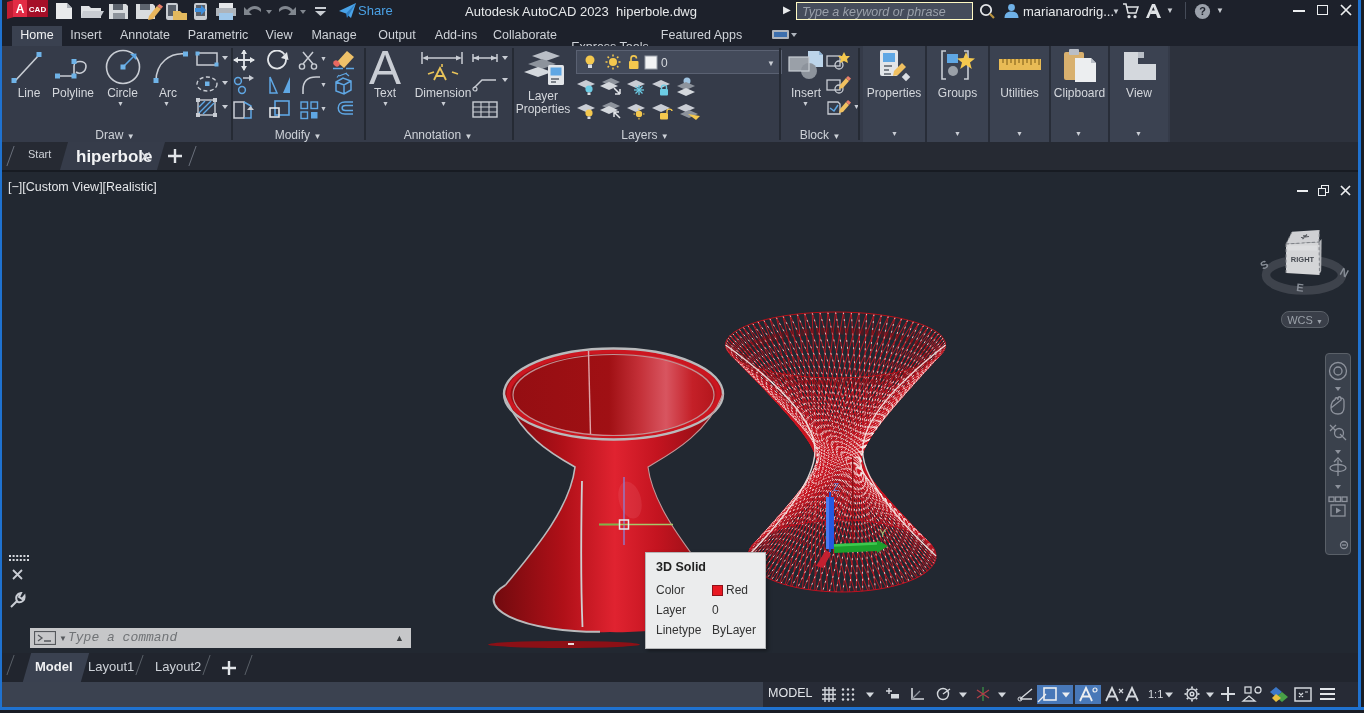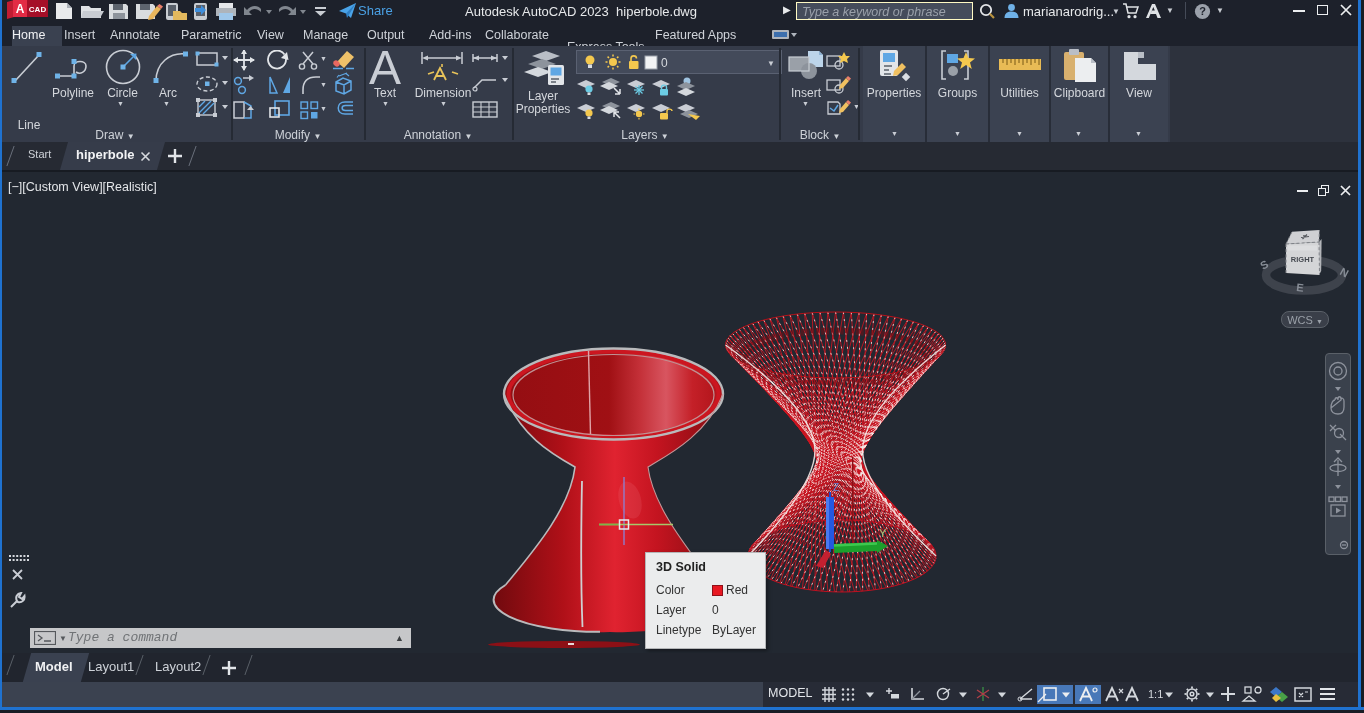--- a/index.html
+++ b/index.html
@@ -4,21 +4,21 @@
 <style>
 * { margin:0; padding:0; box-sizing:border-box; }
 html,body { width:1364px; height:713px; overflow:hidden; background:#222831;
   font-family:"Liberation Sans", sans-serif; }
 #app { position:relative; width:1364px; height:713px; background:#222831; }
 .abs { position:absolute; }
 
 
 #titlebar { position:absolute; left:0; top:0; width:1364px; height:23px; background:#1d212b; }
 #tabrow { position:absolute; left:0; top:23px; width:1364px; height:23px; background:#1d212b; }
-.rtab { position:absolute; top:3px; height:20px; line-height:19px; color:#cfd3d9; font-size:12.5px; text-align:left; }
+.rtab { position:absolute; top:3px; height:20px; line-height:19px; color:#cfd3d9; font-size:12.5px; text-align:center; }
 .rtab.active { background:#3a4150; color:#f0f1f3; }
 
 
 #ribbon { position:absolute; left:0; top:46px; width:1364px; height:96px; background:#353b49; }
 #ribbon .darkright { position:absolute; left:1170px; top:0; width:194px; height:96px; background:#2d323d; }
 .psep { position:absolute; top:2px; width:2px; height:92px; background:#252a34; }
 .plabel { position:absolute; top:82px; height:15px; font-size:12px; color:#ced2d8; text-align:center; width:120px; }
 .plabel .caret { font-size:8px; color:#ced2d8; }
 .bigbtn { position:absolute; text-align:center; color:#d4d7dc; font-size:12px; }
 
@@ -176,21 +176,21 @@
 
       <circle cx="113" cy="19" r="16.5" fill="none" stroke="#c9cdd4" stroke-width="1.6"></circle>
       <line x1="113" y1="19" x2="123" y2="9" stroke="#5fa7e4" stroke-width="1.6"></line>
       <polygon points="120,6 126.5,5.5 126,12" fill="#5fa7e4"></polygon>
       <rect x="110.5" y="16.5" width="5" height="5" fill="#6fb3e8"></rect>
 
       <path d="M146,33 C146,15 160,4 176,6" fill="none" stroke="#c9cdd4" stroke-width="1.6"></path>
       <rect x="143.5" y="30" width="5" height="5" fill="#6fb3e8"></rect>
         <rect x="173" y="3.5" width="5" height="5" fill="#6fb3e8"></rect>
     </svg>
-    <div class="bigbtn" style="left:9px;top:40px;width:40px;margin-top:32px;">Line</div>
+    <div class="bigbtn" style="left:9px;top:40px;width:40px;">Line</div>
     <div class="bigbtn" style="left:47px;top:40px;width:52px;">Polyline</div>
     <div class="bigbtn" style="left:100px;top:40px;width:45px;">Circle</div>
     <div class="abs" style="left:117px;top:54px;font-size:7px;color:#c9cdd4;">▼</div>
     <div class="bigbtn" style="left:148px;top:40px;width:40px;">Arc</div>
     <div class="abs" style="left:163px;top:54px;font-size:7px;color:#c9cdd4;">▼</div>
     <svg class="abs" style="left:195px;top:4px" width="34" height="70" viewBox="0 0 34 70">
       <rect x="2" y="3" width="20" height="12" fill="none" stroke="#c9cdd4" stroke-width="1.5"></rect>
       <rect x="0.5" y="1.5" width="4" height="4" fill="#6fb3e8"></rect>
         <rect x="19.5" y="12.5" width="4" height="4" fill="#6fb3e8"></rect>
       <polygon points="27,6 33,6 30,10" fill="#c9cdd4"></polygon>
@@ -448,21 +448,21 @@
       <path d="M2,2 L16,2 L16,14 L34,14 L34,30 L2,30 Z" fill="#d4d8dd"></path>
       <path d="M16,2 L22,2 L22,8 L16,8 Z" fill="#b9bec6"></path>
     </svg>
     <div class="bigbtn" style="left:1110px;top:40px;width:58px;">View</div>
     <div class="abs" style="left:1135px;top:84px;font-size:7px;color:#c9cdd4;">▼</div>
   </div>
   <div id="filetabs">
     <div class="abs" style="left:10px;top:4px;width:14px;height:20px;border-left:1.5px solid #6a707c;transform:skewX(-20deg);"></div>
     <div class="abs" style="left:28px;top:6px;font-size:11px;color:#ced2d8;">Start</div>
     <div class="abs" style="left:64px;top:0;width:97px;height:28px;background:#363c4a;transform:skewX(-16deg);"></div>
-    <div class="abs" style="left:76px;top:5px;font-size:13px;font-weight:bold;color:#f2f3f5;">hiperbole</div>
+    <div class="abs" style="left:76px;top:5px;font-size:17px;font-weight:bold;color:#f2f3f5;">hiperbole</div>
     <svg class="abs" style="left:140px;top:9px" width="11" height="11" viewBox="0 0 11 11">
       <path d="M1.5,1.5 L9.5,9.5 M9.5,1.5 L1.5,9.5" stroke="#d6d9de" stroke-width="1.6"></path>
     </svg>
     <svg class="abs" style="left:168px;top:7px" width="14" height="14" viewBox="0 0 14 14">
       <path d="M7,0 L7,14 M0,7 L14,7" stroke="#e2e5e9" stroke-width="2.4"></path>
     </svg>
     <div class="abs" style="left:192px;top:4px;width:14px;height:20px;border-left:1.5px solid #6a707c;transform:skewX(-20deg);"></div>
   </div>
   <div id="fileline"></div>
   <div id="draw">

